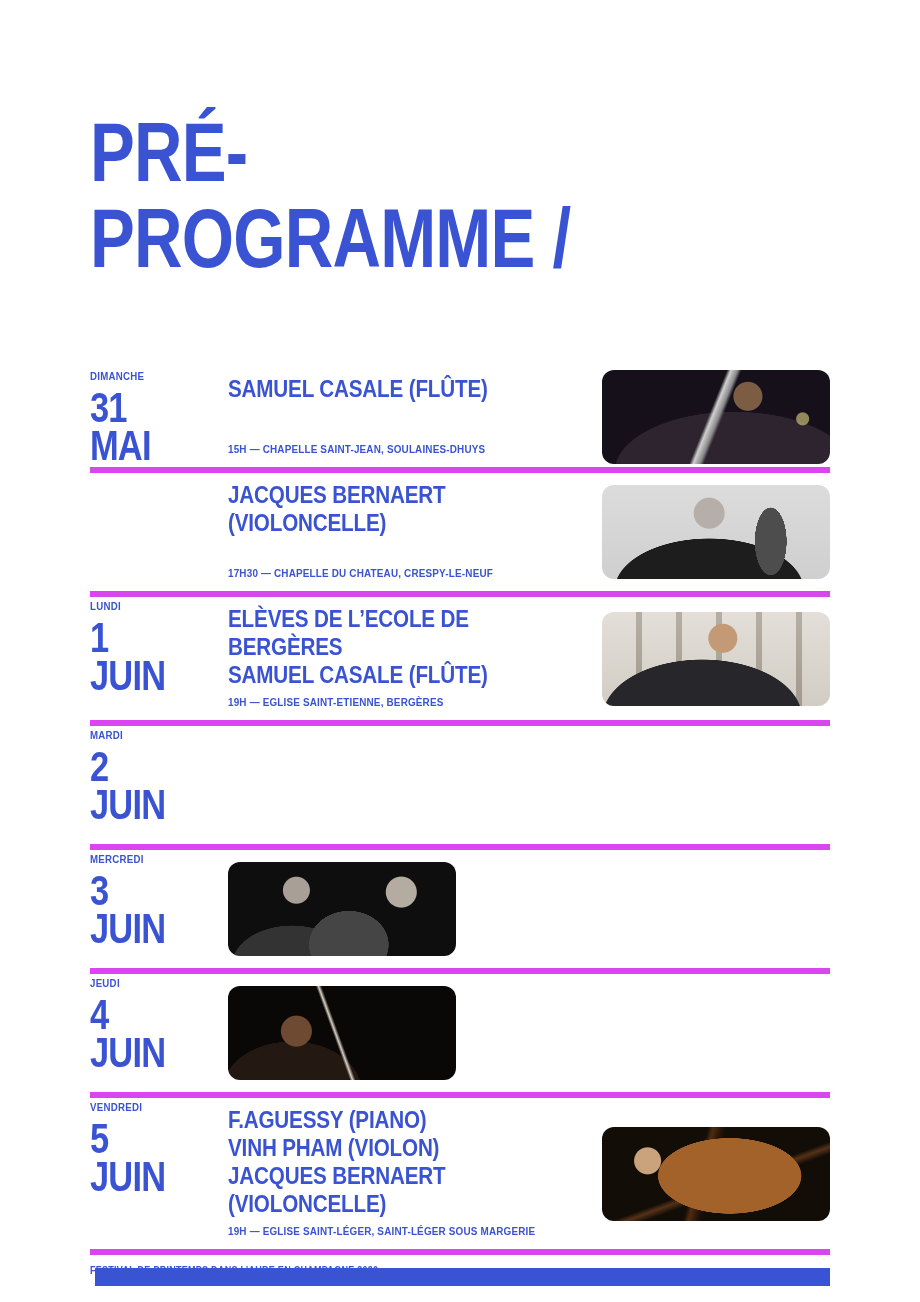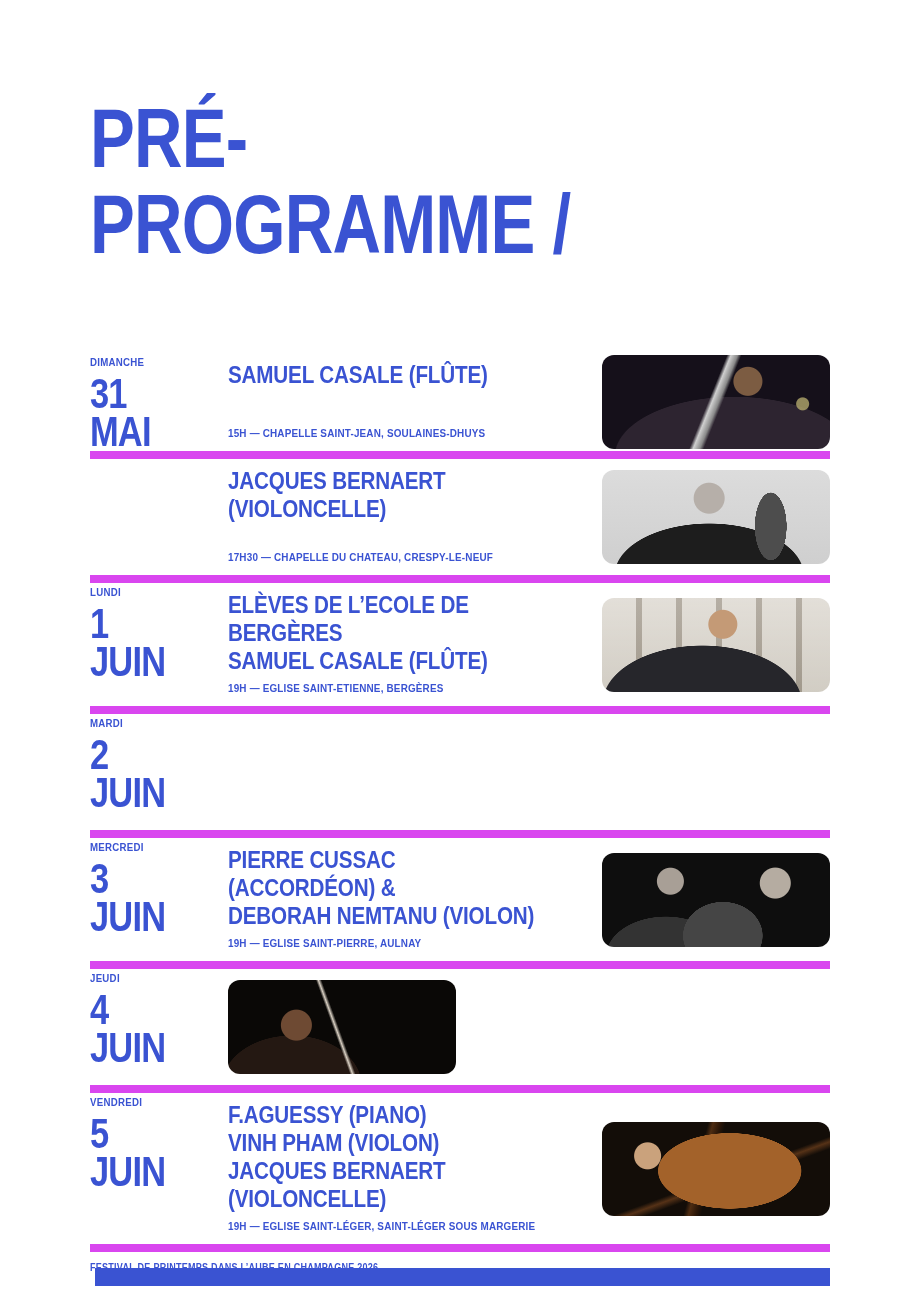--- a/index.html
+++ b/index.html
@@ -6,33 +6,33 @@
   html,body { background:#ffffff; }
   .page {
     position:relative;
     width:920px; height:1302px;
     background:#ffffff;
     font-family:"Liberation Sans","DejaVu Sans",sans-serif;
     color:#3a53d2;
     overflow:hidden;
   }
   
-  .hero { padding:95px 90px 0 90px; }
+  .hero { padding:95px 90px 0 90px;margin-top:14px; }
   .hero-line {
     font-size:84px; font-weight:bold; line-height:86px;
     letter-spacing:-1px; color:#3a53d2;
     transform:scaleX(0.80); transform-origin:0 50%;
     white-space:nowrap;
   }
   
   .schedule { margin:86px 90px 0 90px; }
   .row {
     display:flex;
     min-height:124px;
-    border-bottom:8px solid #d946ef;
+    border-bottom:6px solid #d946ef;
     position:relative;
   }
   .row.first { min-height:106px; }
   .date-col { width:138px; flex:0 0 138px; padding-top:3px; }
   .day-label {
     font-size:11px; font-weight:bold; letter-spacing:0.3px;
     transform:scaleX(0.88); transform-origin:0 50%;
     white-space:nowrap; min-height:13px;
   }
   .date-num, .date-month {
@@ -181,25 +181,20 @@
       </div>
       <div class="photo-spacer"></div>
     </div>
 
     <div class="row">
       <div class="date-col">
         <div class="day-label">MERCREDI</div>
         <div class="date-num">3</div>
         <div class="date-month">JUIN</div>
       </div>
-      <div class="info-col">
-        <div class="ev-title">PIERRE CUSSAC (ACCORDÉON) &amp;
-DEBORAH NEMTANU (VIOLON)</div>
-        <div class="ev-details">19H — EGLISE SAINT-PIERRE, AULNAY</div>
-      </div>
       <div class="photo p-duo"></div>
     </div>
 
     <div class="row">
       <div class="date-col">
         <div class="day-label">JEUDI</div>
         <div class="date-num">4</div>
         <div class="date-month">JUIN</div>
       </div>
       <div class="photo p-conductor"></div>

